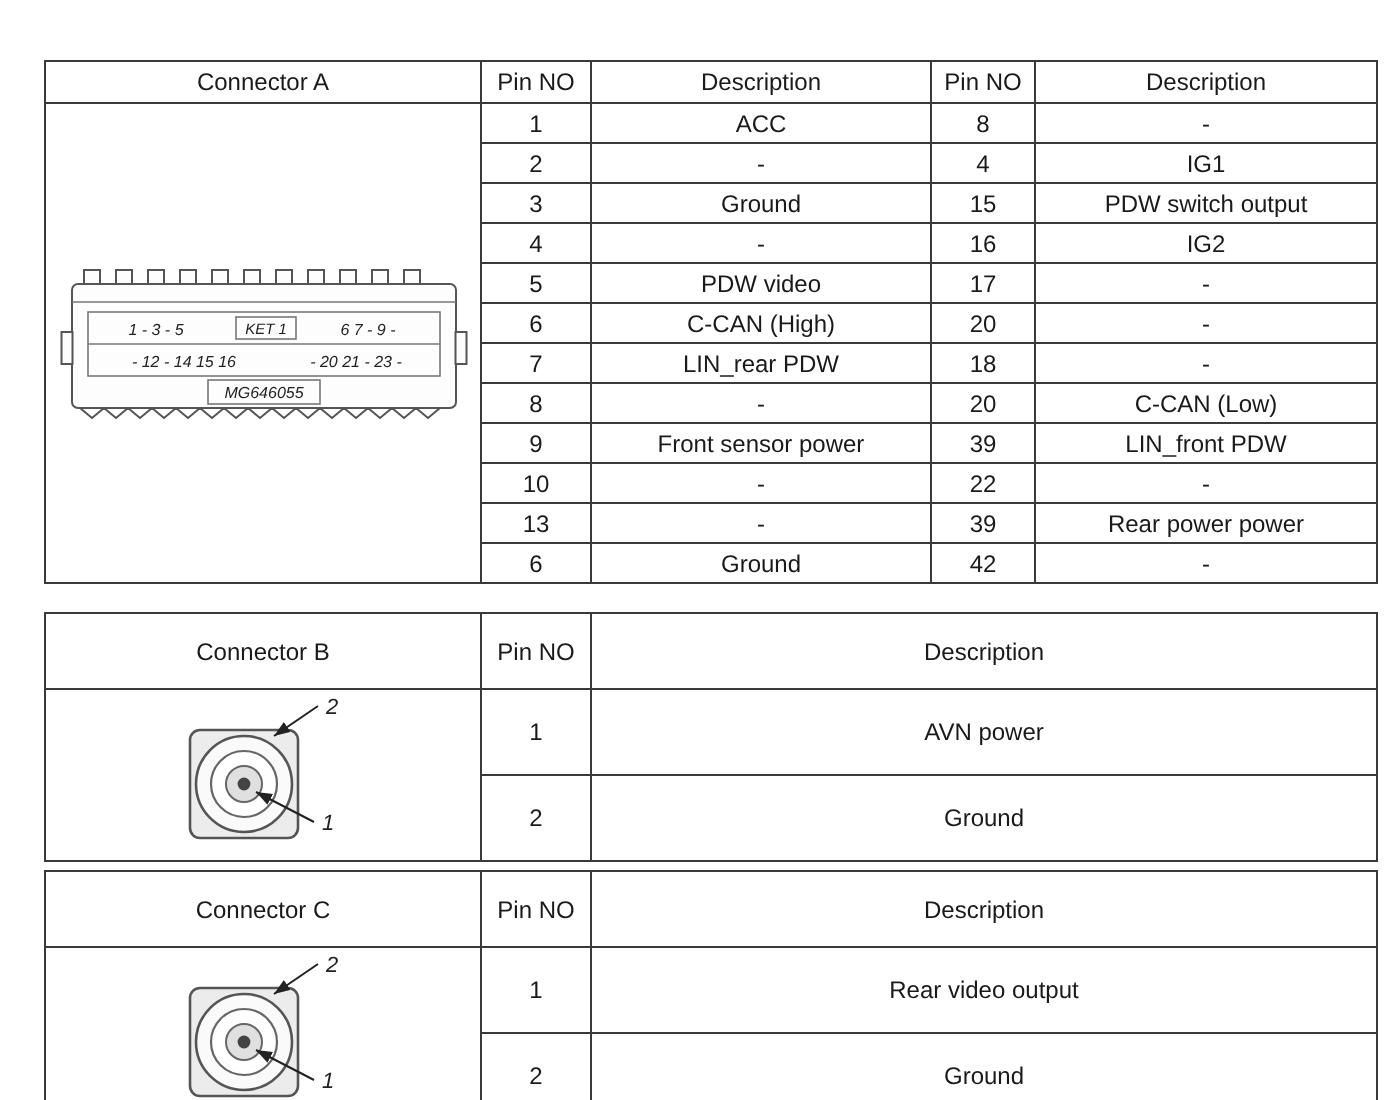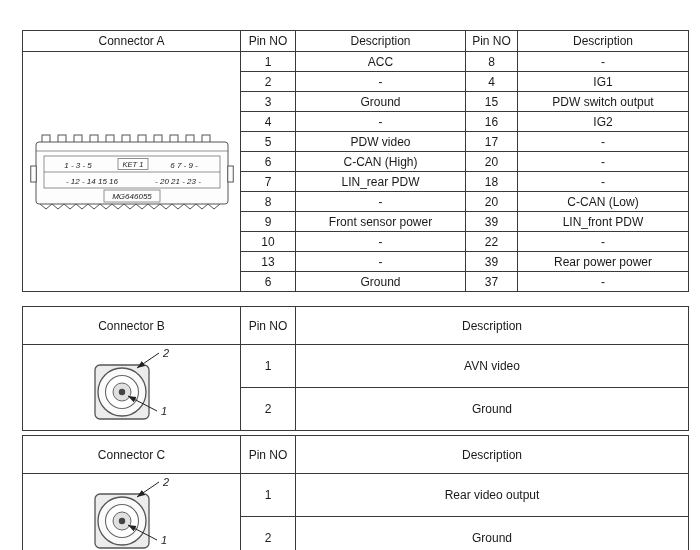--- a/index.html
+++ b/index.html
@@ -159,21 +159,21 @@
     </tr>
     <tr>
       <td>13</td>
       <td>-</td>
       <td>39</td>
       <td>Rear power power</td>
     </tr>
     <tr>
       <td>6</td>
       <td>Ground</td>
-      <td>37</td>
+      <td>42</td>
       <td>-</td>
     </tr>
   </tbody>
     </table>
 
   <table class="tbl tbl-bc tbl-b">
     <colgroup>
       <col style="width:218px">
         <col style="width:55px">
         <col style="width:393px">
@@ -197,21 +197,21 @@
           <circle cx="55" cy="47" r="16.5" fill="#ffffff" stroke="#666" stroke-width="1.1"></circle>
           <circle cx="55" cy="47" r="9" fill="#e0e0e0" stroke="#666" stroke-width="1"></circle>
           <circle cx="55" cy="47" r="3.2" fill="#444"></circle>
           <line x1="92" y1="8" x2="70" y2="23" stroke="#222" stroke-width="1" marker-end="url(#ahB)"></line>
           <text x="96" y="12" font-size="11">2</text>
           <line x1="90" y1="66" x2="61" y2="51" stroke="#222" stroke-width="1" marker-end="url(#ahB)"></line>
           <text x="94" y="70" font-size="11">1</text>
         </svg>
       </td>
       <td class="data-row">1</td>
-      <td class="data-row">AVN video</td>
+      <td class="data-row">AVN power</td>
     </tr>
     <tr>
       <td class="data-row">2</td>
       <td class="data-row">Ground</td>
     </tr>
   </tbody>
     </table>
 
   <table class="tbl tbl-bc tbl-c">
     <colgroup>

